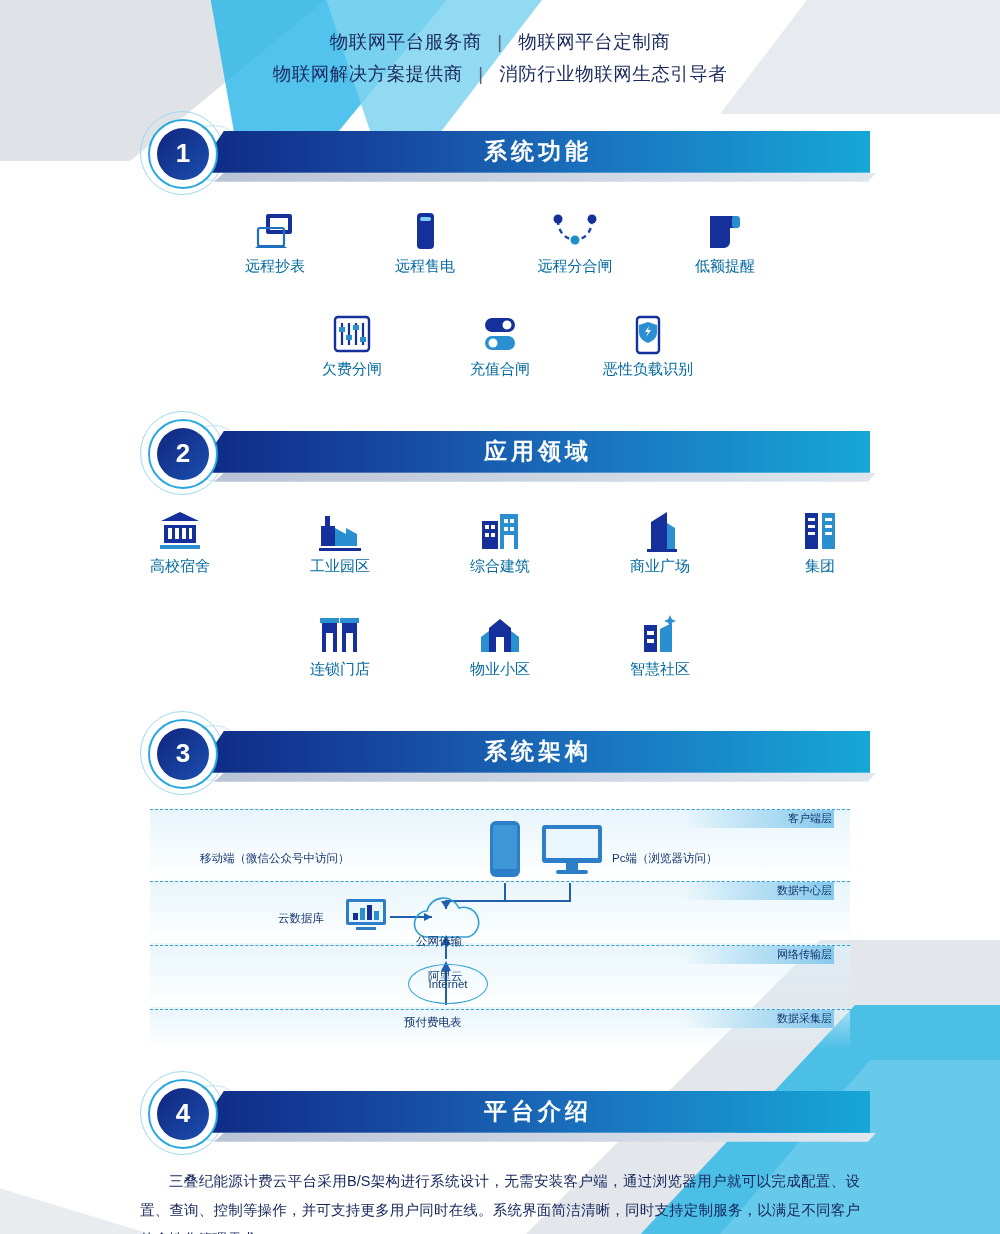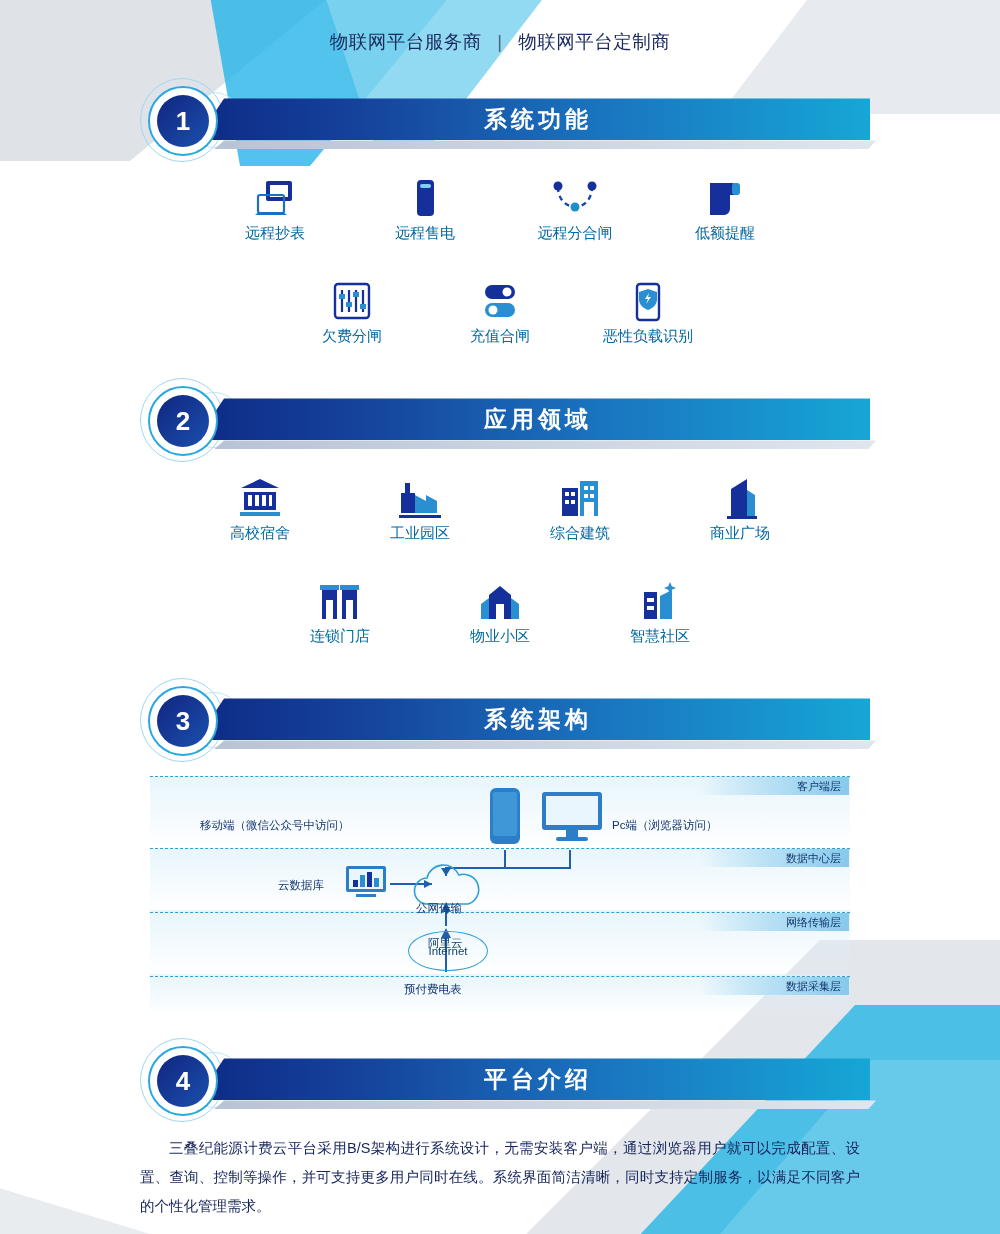--- a/index.html
+++ b/index.html
@@ -221,28 +221,28 @@
     height: 240px;
   }
   .arch-layer {
     position: absolute;
     left: 0; right: 0;
     height: 0;
     border-top: 1px dashed #2f9fd6;
   }
   .arch-band {
     position: absolute;
-    right: 1px;
+    right: 16px;
     height: 18px;
     width: 150px;
     background: linear-gradient(90deg, rgba(214,236,248,0) 0%, #bfe3f5 40%, #86c9ec 100%);
     display: flex;
     align-items: center;
     justify-content: flex-end;
-    padding-right: 8px;
+    padding-right: 2px;
     box-sizing: border-box;
     font-size: 11px;
     color: #12356e;
   }
   .arch-tint {
     position: absolute;
     left: 0; right: 0;
     background: linear-gradient(180deg, rgba(219,240,250,.65) 0%, rgba(219,240,250,0) 100%);
   }
   .arch-label {
@@ -295,20 +295,25 @@
     <div class="shape bot-cyan"></div>
     <div class="shape bot-cyan2"></div>
     <div class="shape bot-left-grey"></div>
   </div>
 
   <div class="tagline">
     <div>
       <span>物联网平台服务商</span>
       <span class="sep">|</span>
       <span>物联网平台定制商</span>
+    </div>
+    <div>
+      <span>物联网解决方案提供商</span>
+      <span class="sep">|</span>
+      <span>消防行业物联网生态引导者</span>
     </div>
   </div>
 
   <div class="section" style="margin-top:28px;">
     <div class="band-wrap">
       <div class="band-ring"></div>
       <div class="band-ring2"></div>
       <div class="band-shadow"></div>
       <div class="band">
         <span class="band-title">系统功能</span>
@@ -468,20 +473,35 @@
         <div class="glyph">
           <svg width="46" height="46" viewBox="0 0 46 46">
             <path d="M30 4L14 14v27h16z" fill="#15309a"></path>
             <path d="M30 41h8V20l-8-5z" fill="#2a8fd0"></path>
             <rect x="10" y="41" width="30" height="3" fill="#15309a"></rect>
           </svg>
         </div>
         <div class="cap">商业广场</div>
       </div>
 
+      <div class="icon-cell">
+        <div class="glyph">
+          <svg width="46" height="46" viewBox="0 0 46 46">
+            <rect x="8" y="5" width="13" height="36" fill="#15309a"></rect>
+            <rect x="25" y="5" width="13" height="36" fill="#2a8fd0"></rect>
+            <rect x="11" y="10" width="7" height="3" fill="#fff"></rect>
+            <rect x="11" y="17" width="7" height="3" fill="#fff"></rect>
+            <rect x="11" y="24" width="7" height="3" fill="#fff"></rect>
+            <rect x="28" y="10" width="7" height="3" fill="#fff"></rect>
+            <rect x="28" y="17" width="7" height="3" fill="#fff"></rect>
+            <rect x="28" y="24" width="7" height="3" fill="#fff"></rect>
+          </svg>
+        </div>
+        <div class="cap">集团</div>
+      </div>
     </div>
 
     <div class="icon-grid grid-5">
       <div class="icon-cell">
         <div class="glyph">
           <svg width="50" height="46" viewBox="0 0 50 46">
             <rect x="7" y="12" width="15" height="29" fill="#15309a"></rect>
             <rect x="27" y="12" width="15" height="29" fill="#15309a"></rect>
             <rect x="5" y="7" width="19" height="5" fill="#2a8fd0"></rect>
             <rect x="25" y="7" width="19" height="5" fill="#2a8fd0"></rect>

